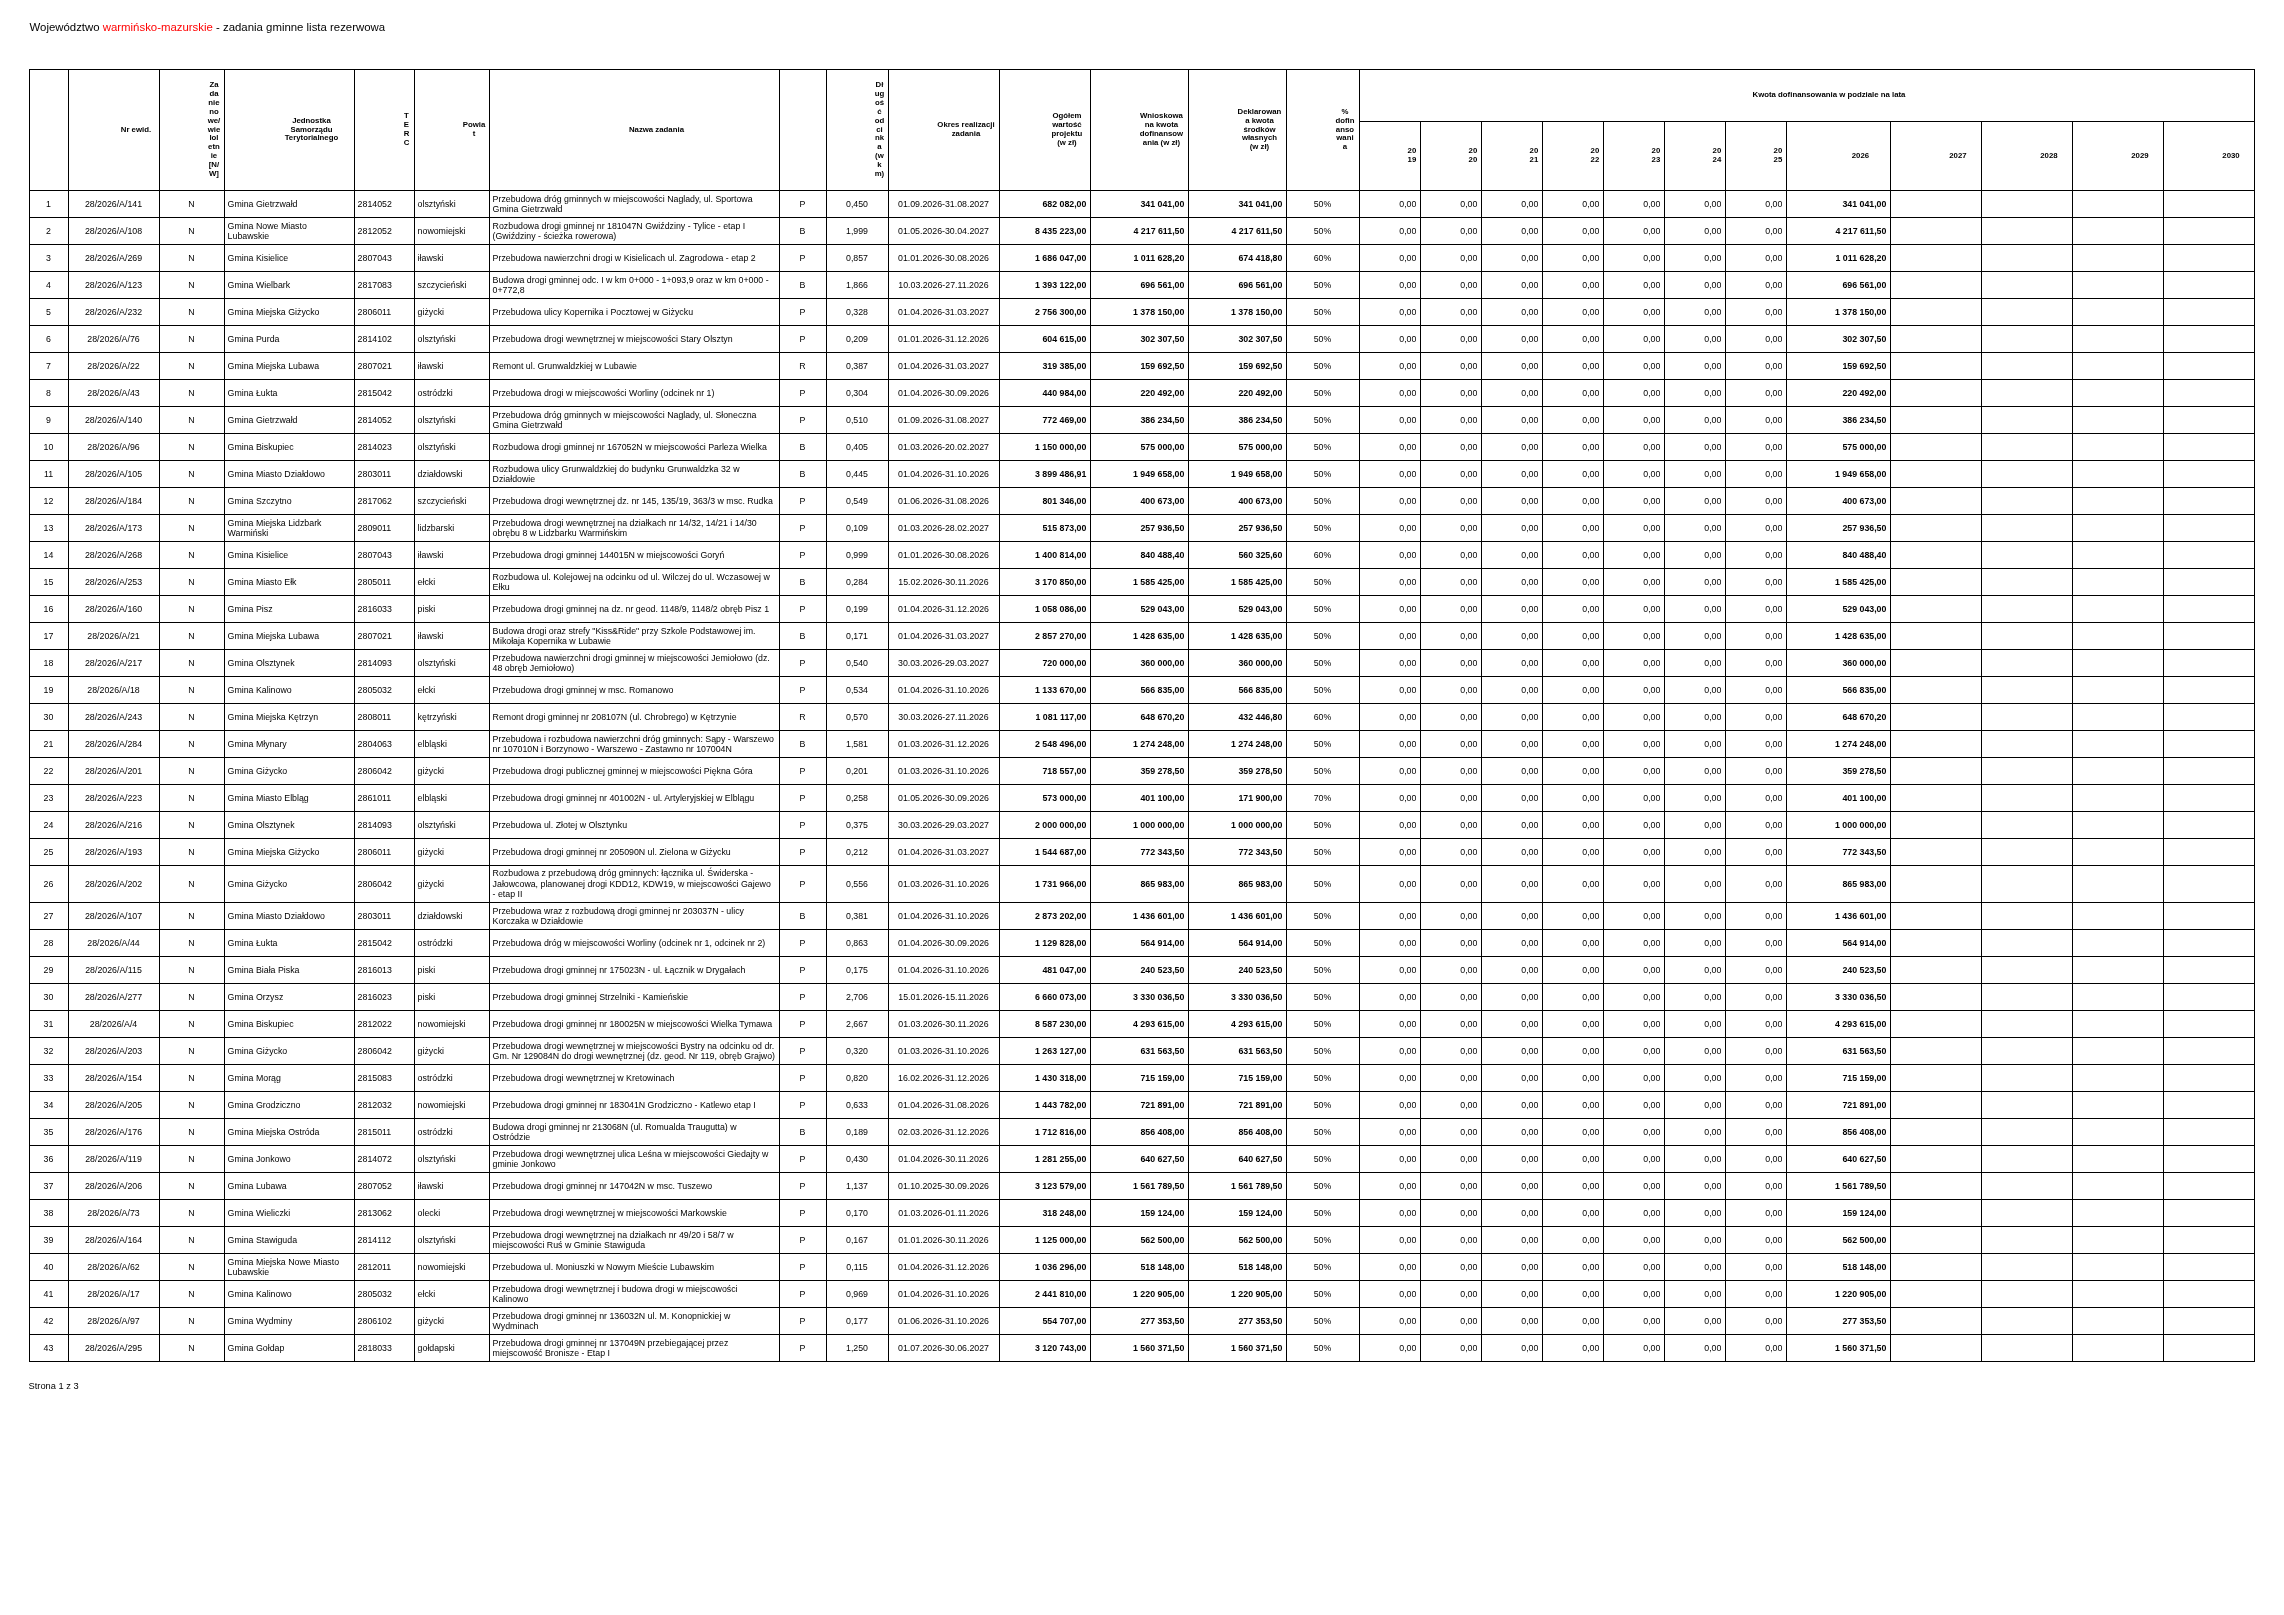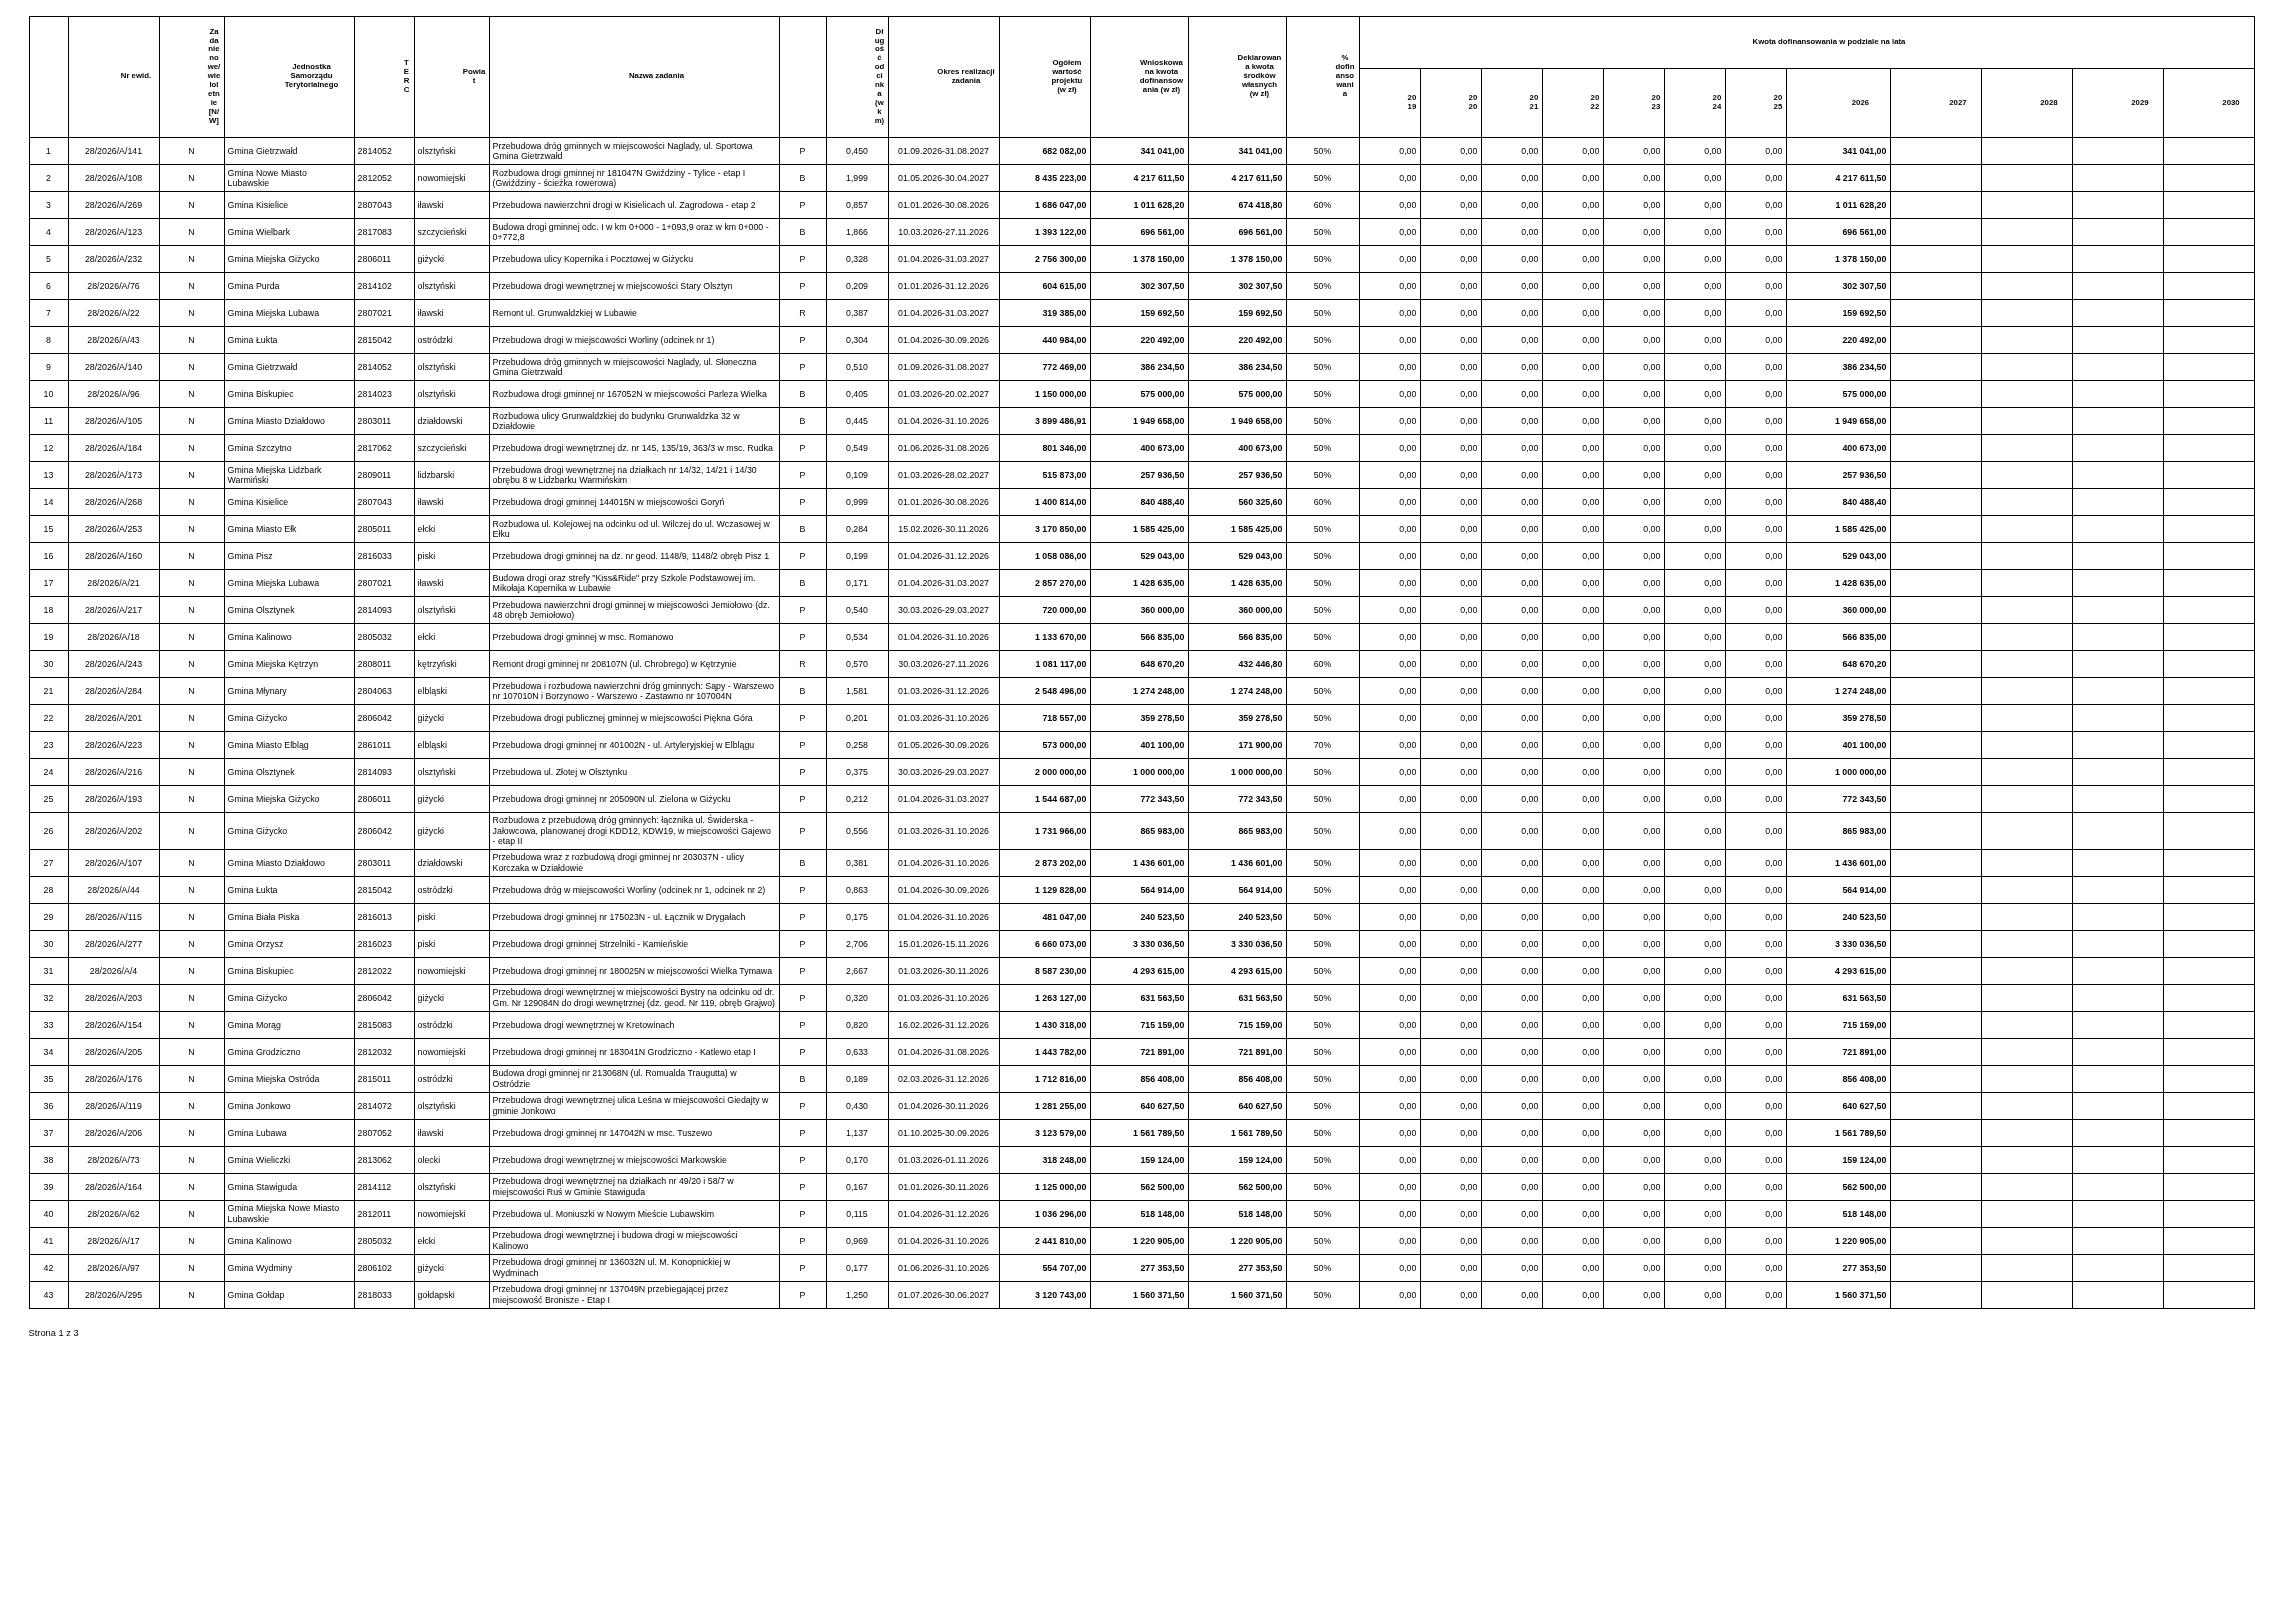--- a/index.html
+++ b/index.html
@@ -30,20 +30,23 @@
   td.l { text-align: left; }
   td.r { text-align: right; }
   td.b { font-weight: bold; }
   .footer { width: 2226px; text-align: left; font-size: 9.3px; margin-top: 18.7px; }
 </style>
 </head>
 <body>
 
 <div class="page">
 
+  <div class="title">
+    <span>Województwo </span><span class="region">warmińsko-mazurskie</span><span> - zadania gminne lista rezerwowa</span>
+  </div>
 
   <table class="main">
     <colgroup>
       <col style="width:39px">
         <col style="width:91px">
         <col style="width:65px">
         <col style="width:130px">
       <col style="width:60px">
         <col style="width:75px">
         <col style="width:290px">

